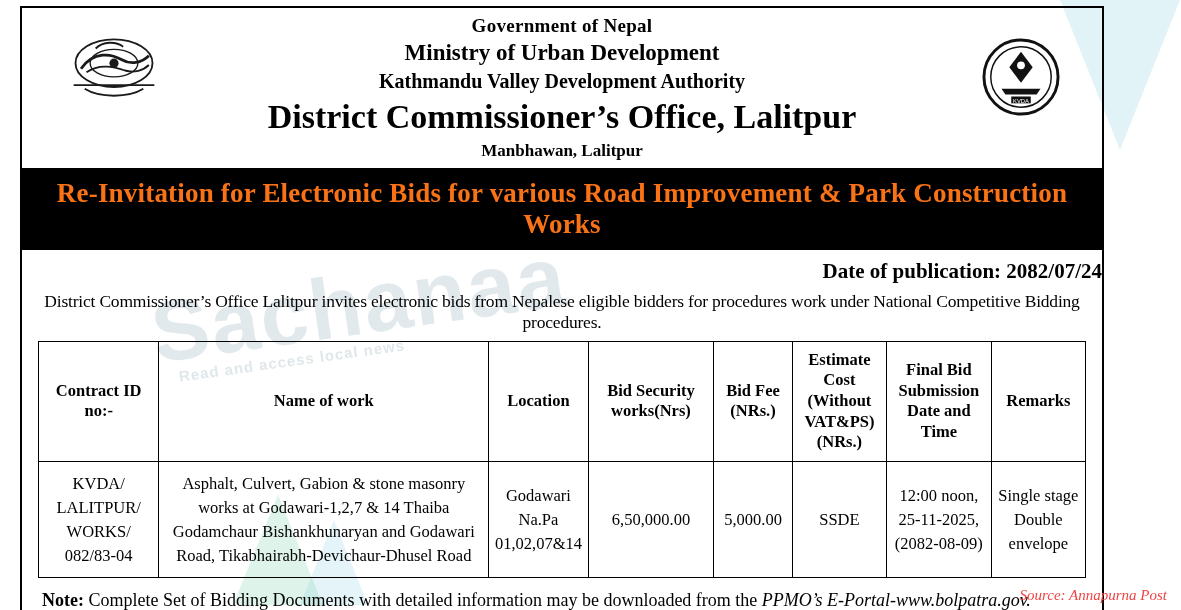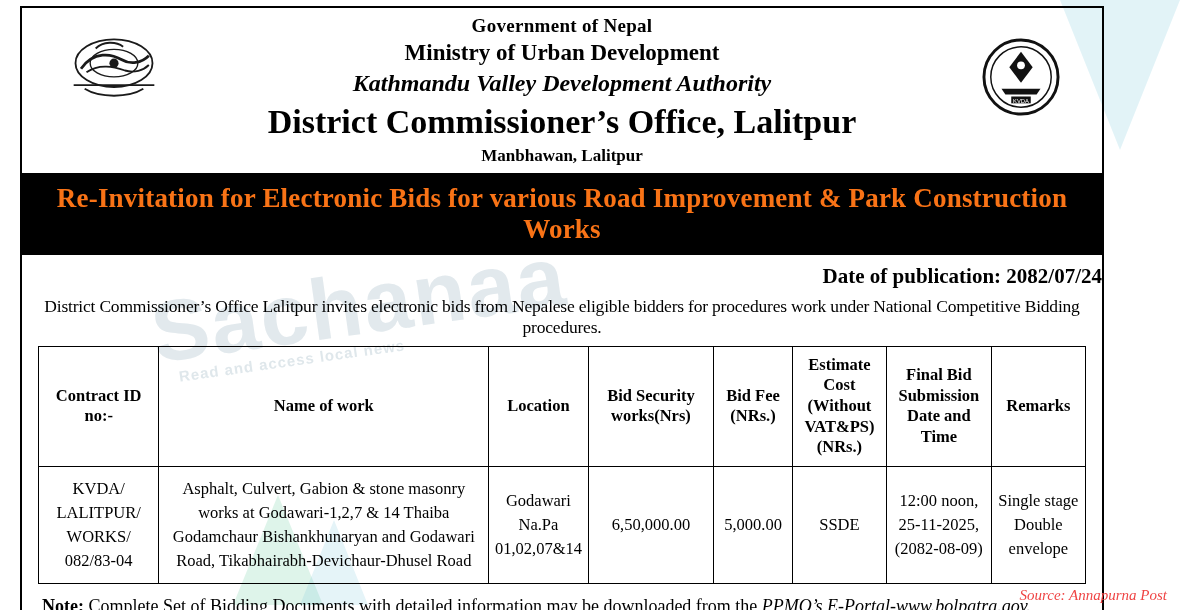--- a/index.html
+++ b/index.html
@@ -82,21 +82,21 @@
   }
 
   .header {
     position: relative;
     padding: 6px 0 6px 0;
     text-align: center;
     border-bottom: 2px solid #000;
   }
   .header .line1 { font-size: 19px; font-weight: bold; letter-spacing: .3px; line-height: 1.25; }
   .header .line2 { font-size: 23px; font-weight: bold; line-height: 1.3; }
-  .header .line3 { font-size: 24px; font-weight: bold; line-height: 1.3; font-style: italic; }
+  .header .line3 { font-size: 20px; font-weight: bold; line-height: 1.3; }
   .header .line4 { font-size: 34px; font-weight: bold; line-height: 1.35; }
   .header .line5 { font-size: 17px; font-weight: bold; line-height: 1.3; }
 
   .emblem-left {
     position: absolute;
     left: 46px; top: 24px;
     width: 92px; height: 66px;
   }
   .emblem-right {
     position: absolute;

